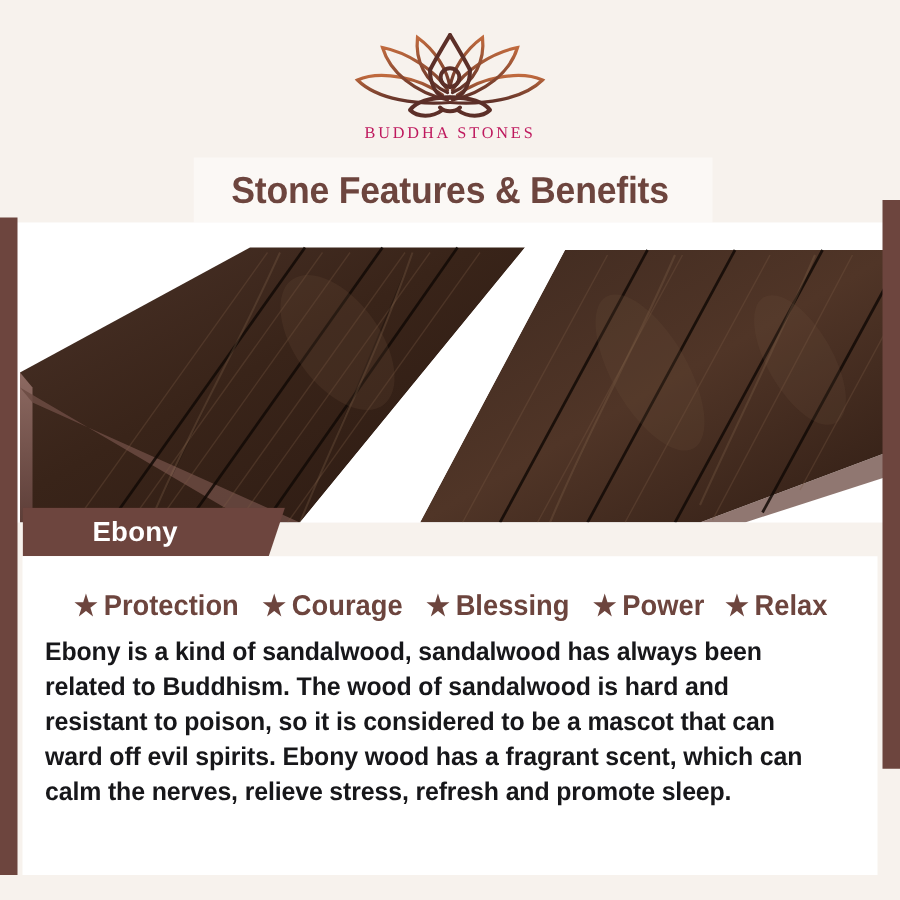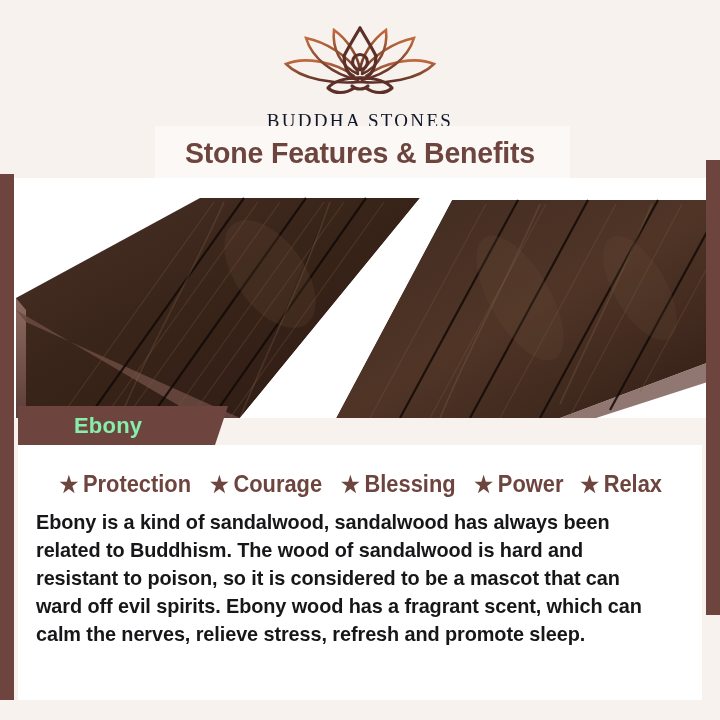--- a/index.html
+++ b/index.html
@@ -44,25 +44,25 @@
     top: 22px;
     width: 720px;
     text-align: center;
   }
   .logo-mark {
     display: block;
     margin: 0 auto;
   }
   .logo-word {
     display: block;
-    margin-top: 12px;
+    margin-top: 0;
     font-family: "Liberation Serif", serif;
-    font-size: 19px;
+    font-size: 13px;
     letter-spacing: 2.3px;
-    color: #0f172a;
+    color: #be185d;
     font-weight: 400;
   }
 
   
   .title-band {
     position: absolute;
     left: 155px;
     top: 126px;
     width: 415px;
     height: 52px;
@@ -111,21 +111,21 @@
     top: 406px;
     width: 210px;
     height: 39px;
     background: #6d453e;
     clip-path: polygon(0 0, 100% 0, calc(100% - 13px) 100%, 0 100%);
   }
   .name-banner .label {
     position: absolute;
     left: 56px;
     top: 7px;
-    color: #86efac;
+    color: #ffffff;
     font-family: "Liberation Sans", sans-serif;
     font-weight: 700;
     font-size: 22px;
     letter-spacing: 0.2px;
   }
 
   
   .content {
     position: absolute;
     left: 18px;

